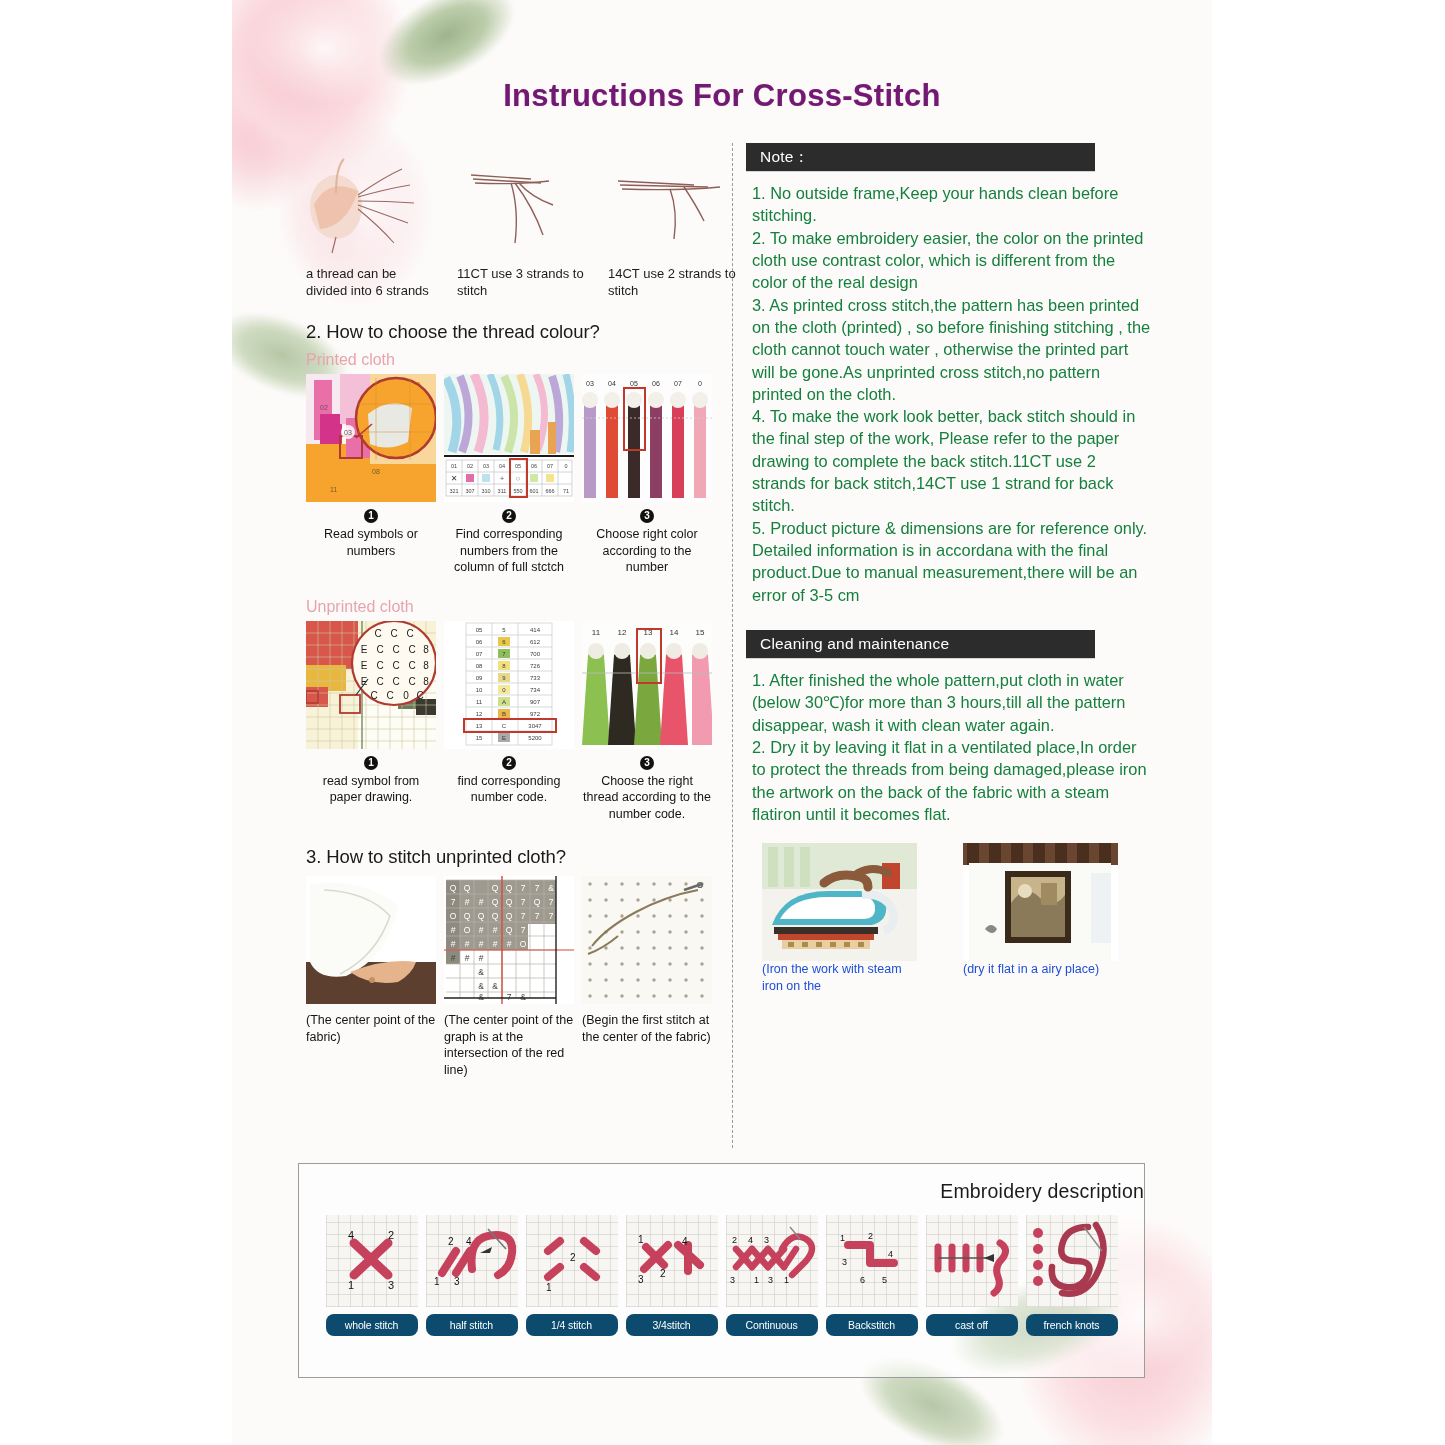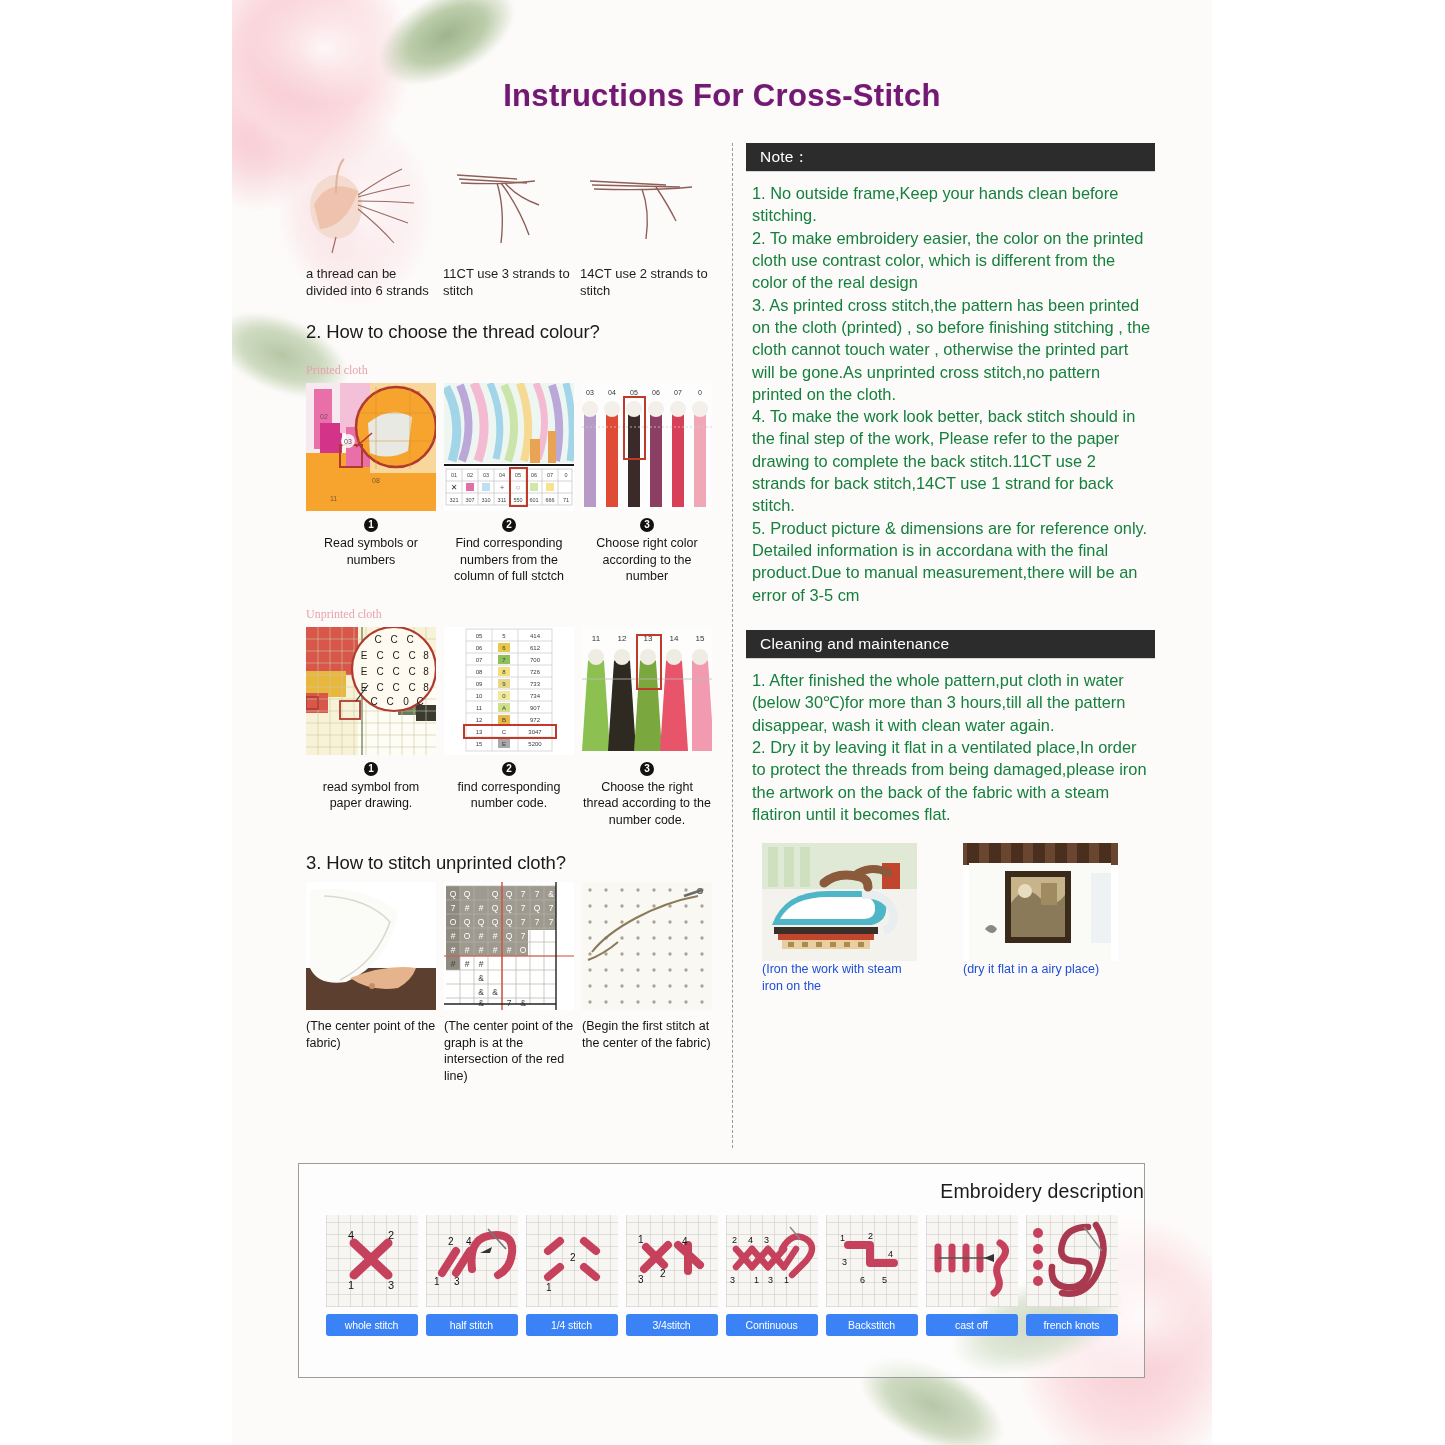--- a/index.html
+++ b/index.html
@@ -86,32 +86,32 @@
   }
 
   .bar {
     height: 28px; background: #2c2c2c;
     display: flex; align-items: center;
     padding-left: 14px;
     color: #ffffff; font-size: 15.5px; letter-spacing: .2px;
     margin-bottom: 11px;
     box-shadow: 0 1px 0 rgba(0,0,0,.15);
   }
-  .bar-note { width: 409px; }
+  .bar-note { width: 349px; }
 
   .qhead {
     font-size: 18.5px; color: #1a1a1a; margin: 6px 0 8px 6px;
     letter-spacing: -.1px;
   }
   .sublabel {
-    font-size: 12px; color: #e8a3ad; margin: 20px 0 5px 6px; font-family: Liberation Serif, serif;
+    font-size: 16px; color: #e8a3ad; margin: 8px 0 5px 6px;
   }
 
   
-  .strand-row { display: flex; gap: 9px; margin: 4px 0 0 6px; }
+  .strand-row { display: flex; gap: 23px; margin: 4px 0 0 6px; justify-content: space-between; }
   .strand-cell { width: 128px; }
   .strand-img { height: 110px; position: relative; }
   .strand-cap {
     font-size: 13px; color: #1d1d1d; line-height: 1.32; margin-top: 8px;
   }
 
   
   .pic-row { display: flex; gap: 8px; margin: 2px 0 0 6px; }
   .pic-cell { width: 130px; }
   .pic-box {
@@ -160,22 +160,22 @@
   }
   .emb-cell { width: 92px; }
   .emb-canvas {
     width: 92px; height: 92px; position: relative;
     background:
       repeating-linear-gradient(0deg,   rgba(200,198,192,.5) 0 1px, rgba(0,0,0,0) 1px 12px),
       repeating-linear-gradient(90deg,  rgba(200,198,192,.5) 0 1px, rgba(0,0,0,0) 1px 12px),
       #f7f6f3;
   }
   .emb-label {
-    margin-top: 7px; background: #3b82f6; color: #ffffff;
-    font-size: 10.5px; text-align: center; border-radius: 3px;
+    margin-top: 7px; background: #0c4a6e; color: #ffffff;
+    font-size: 10.5px; text-align: center; border-radius: 8px;
     padding: 5px 10px; letter-spacing: -.1px;
   }
 
   
   svg { display: block; }
 </style>
 </head>
 <body>
 
 <div id="page">

